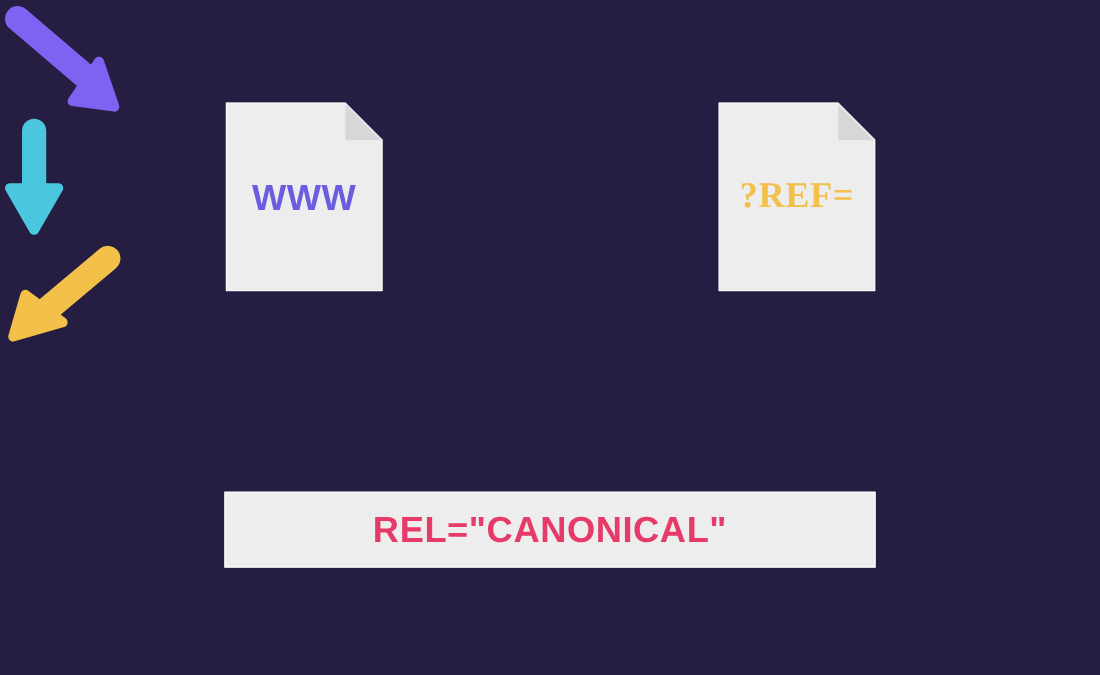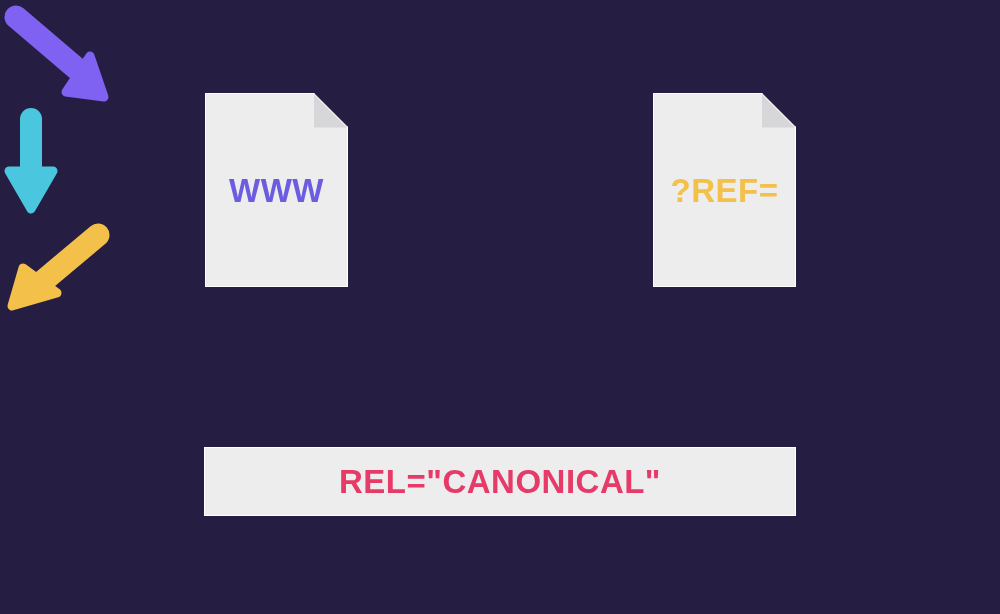--- a/index.html
+++ b/index.html
@@ -17,21 +17,21 @@
     position: relative;
     width: 1000px;
     height: 614px;
     background: #251E42;
   }
 
   
   .doc {
     position: absolute;
     width: 143px;
-    height: 194px;
+    height: 172px;
   }
   .doc-body {
     position: absolute;
     inset: 0;
     background: #EDEDEE;
     border: 1.5px solid #FFFFFF;
     box-sizing: border-box;
     
     clip-path: polygon(0 0, calc(100% - 34px) 0, 100% 34px, 100% 100%, 0 100%);
   }
@@ -53,21 +53,21 @@
     text-align: center;
     font-weight: 700;
     font-size: 33px;
     letter-spacing: 0.5px;
     line-height: 1;
     white-space: nowrap;
   }
 
   #doc-1 { left: 205px; top: 93px; }
   #doc-2 { left: 429px; top: 93px; }
-  #doc-3 { left: 653px; top: 93px; }
+  #doc-3 { left: 653px; top: 93px; font-family: Liberation Serif, serif; }
 
   
   .arrow-svg {
     position: absolute;
     overflow: visible;
   }
   #arrow-left-wrap  { left: 252px; top: 300px; width: 115px; height: 105px; }
   #arrow-mid-wrap   { left: 470px; top: 305px; width: 62px;  height: 115px; }
   #arrow-right-wrap { left: 633px; top: 308px; width: 115px; height: 95px; }
 

